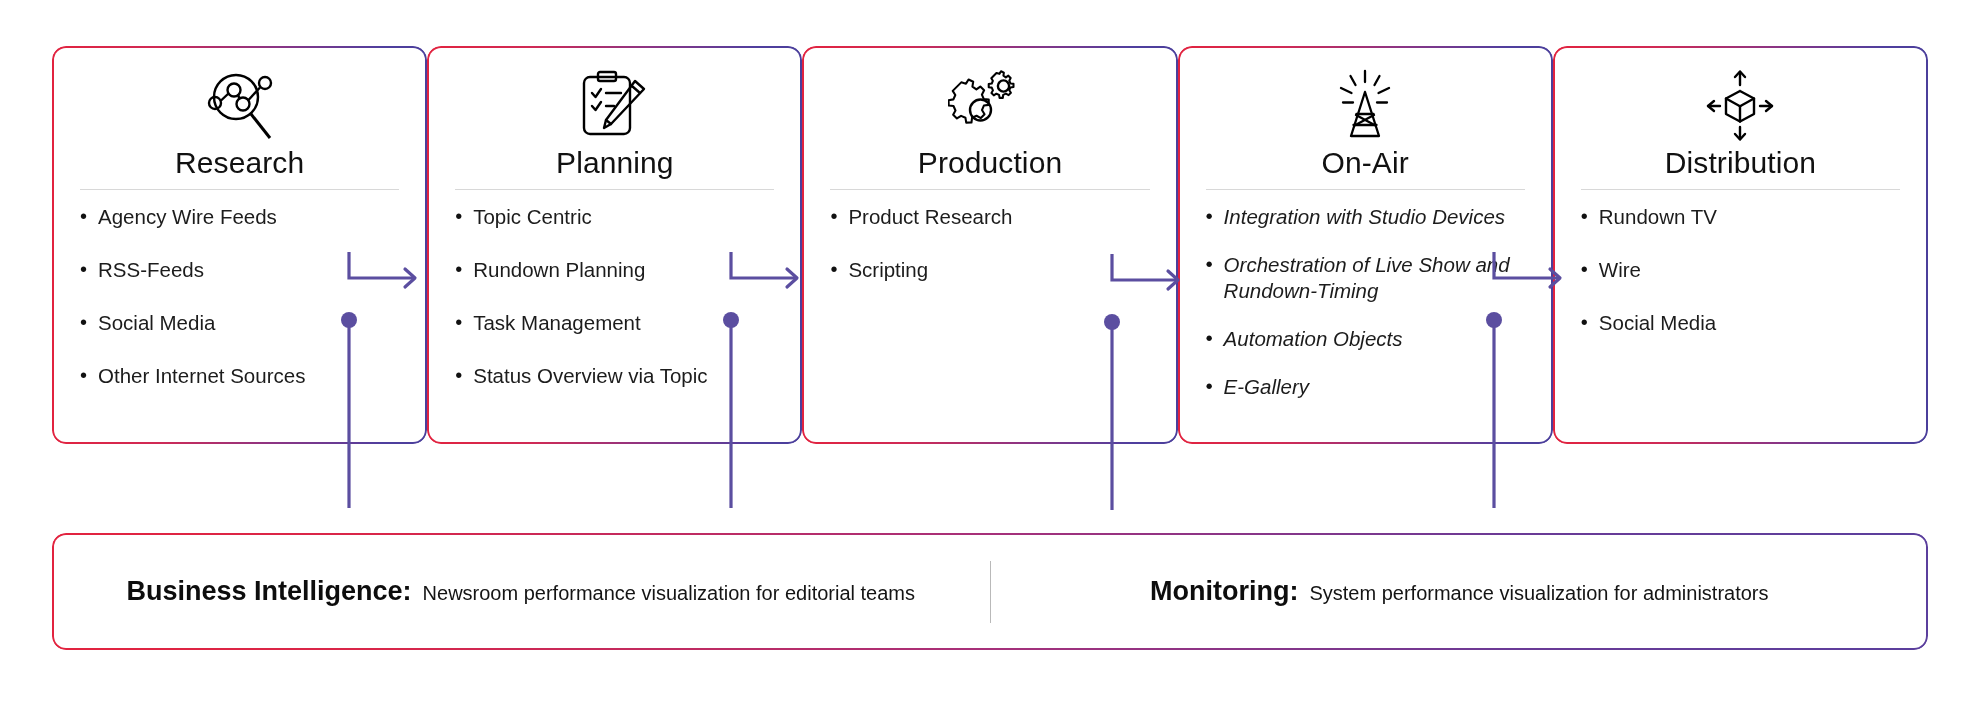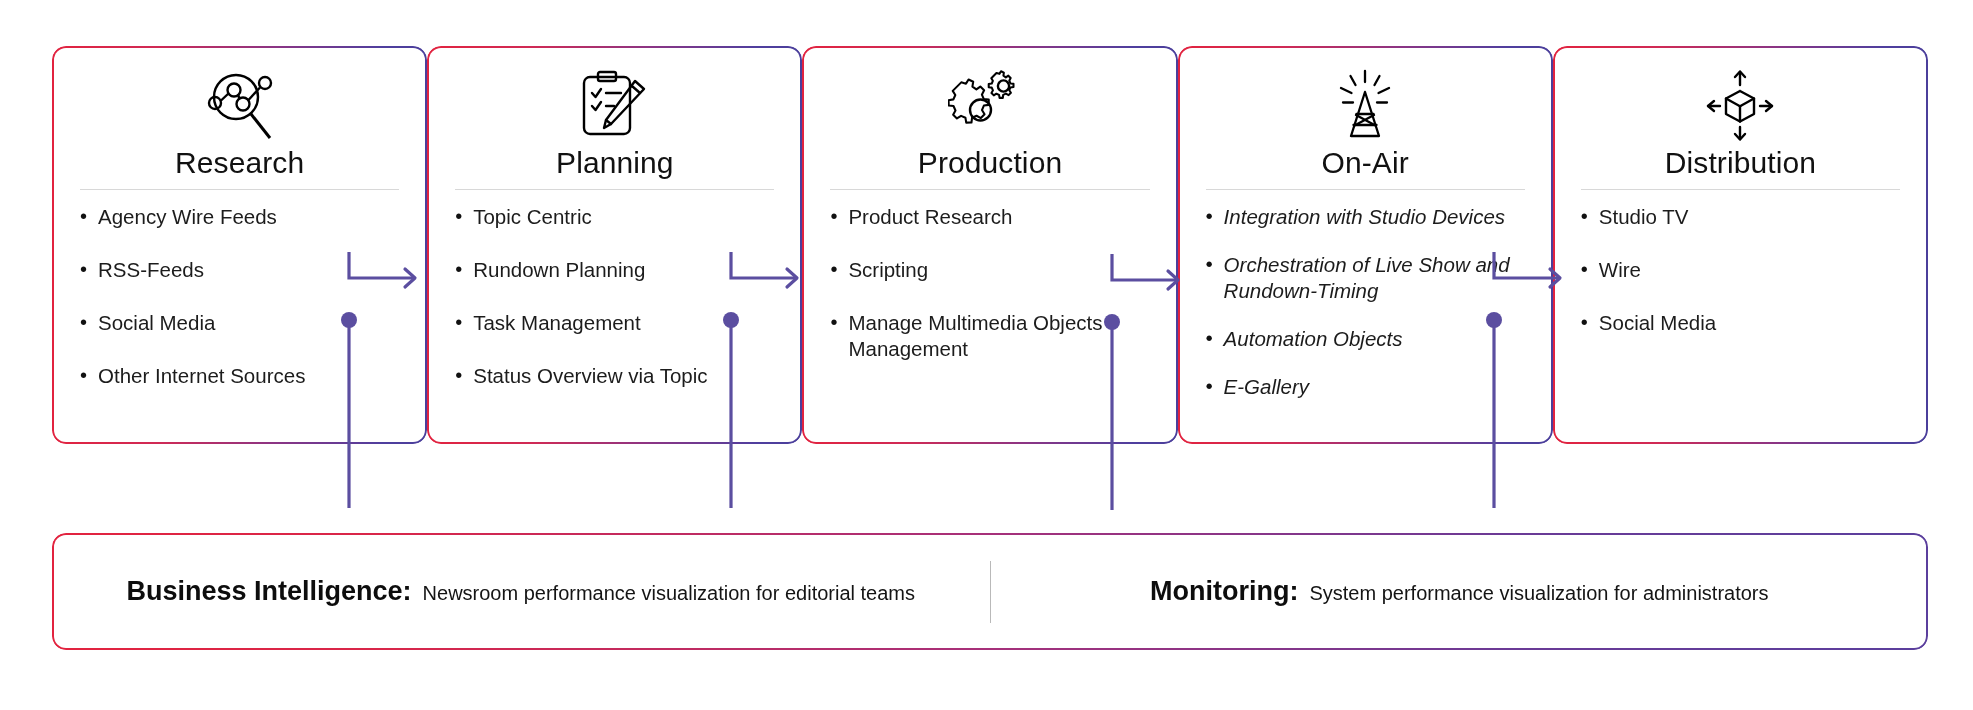--- a/index.html
+++ b/index.html
@@ -204,21 +204,20 @@
           <circle cx="32.5" cy="41" r="10.5"></circle>
           <path d="M61 6.5 l3.4 0.9 1.9-3 3.3 1.6 -0.5 3.5 2.8 2 2.9-2 2.7 2.7 -1.6 3.1 1.4 3.2 3.5 0.4 0 3.8 -3.5 0.5 -1.4 3.2 1.9 3 -2.7 2.7 -3.1-1.7 -3.2 1.4 -0.4 3.5 -3.8 0 -0.6-3.4 -3.1-1.4 -3 1.9 -2.7-2.7 1.7-3.1 -1.4-3.2 -3.5-0.4 0-3.8 3.5-0.5 1.3-3.2 -1.8-3z" transform="translate(-4,-1.5) scale(0.86)"></path>
           <circle cx="55.5" cy="17" r="5.6"></circle>
         </svg>
       </div>
       <div class="card-title">Production</div>
       <div class="card-rule"></div>
       <ul class="bullets">
         <li>Product Research</li>
         <li>Scripting</li>
-        <li>Manage Multimedia Objects Management</li>
       </ul>
     </div>
 
     <div class="card">
       <div class="card-icon">
         <svg width="74" height="74" viewBox="0 0 74 74" fill="none" stroke="#000" stroke-width="2.3" stroke-linecap="round">
           <line x1="37" y1="2" x2="37" y2="13"></line>
           <line x1="22.5" y1="7" x2="27.5" y2="16"></line>
           <line x1="51.5" y1="7" x2="46.5" y2="16"></line>
           <line x1="13" y1="19" x2="23.5" y2="24"></line>
@@ -255,21 +254,21 @@
           <polyline points="39,65 44,70.5 49,65"></polyline>
           <line x1="24" y1="37" x2="12" y2="37"></line>
           <polyline points="18,32 12,37 18,42"></polyline>
           <line x1="64" y1="37" x2="76" y2="37"></line>
           <polyline points="70,32 76,37 70,42"></polyline>
         </svg>
       </div>
       <div class="card-title">Distribution</div>
       <div class="card-rule"></div>
       <ul class="bullets">
-        <li>Studio TV</li>
+        <li>Rundown TV</li>
         <li>Wire</li>
         <li>Social Media</li>
       </ul>
     </div>
 
   </div>
 
   <div class="connector" style="left:345px; top:250px; width:90px; height:40px;">
     <svg width="90" height="40" viewBox="0 0 90 40">
       <path d="M4 2 L4 28 L68 28" fill="none" stroke="#5b4ea0" stroke-width="3.2"></path>

